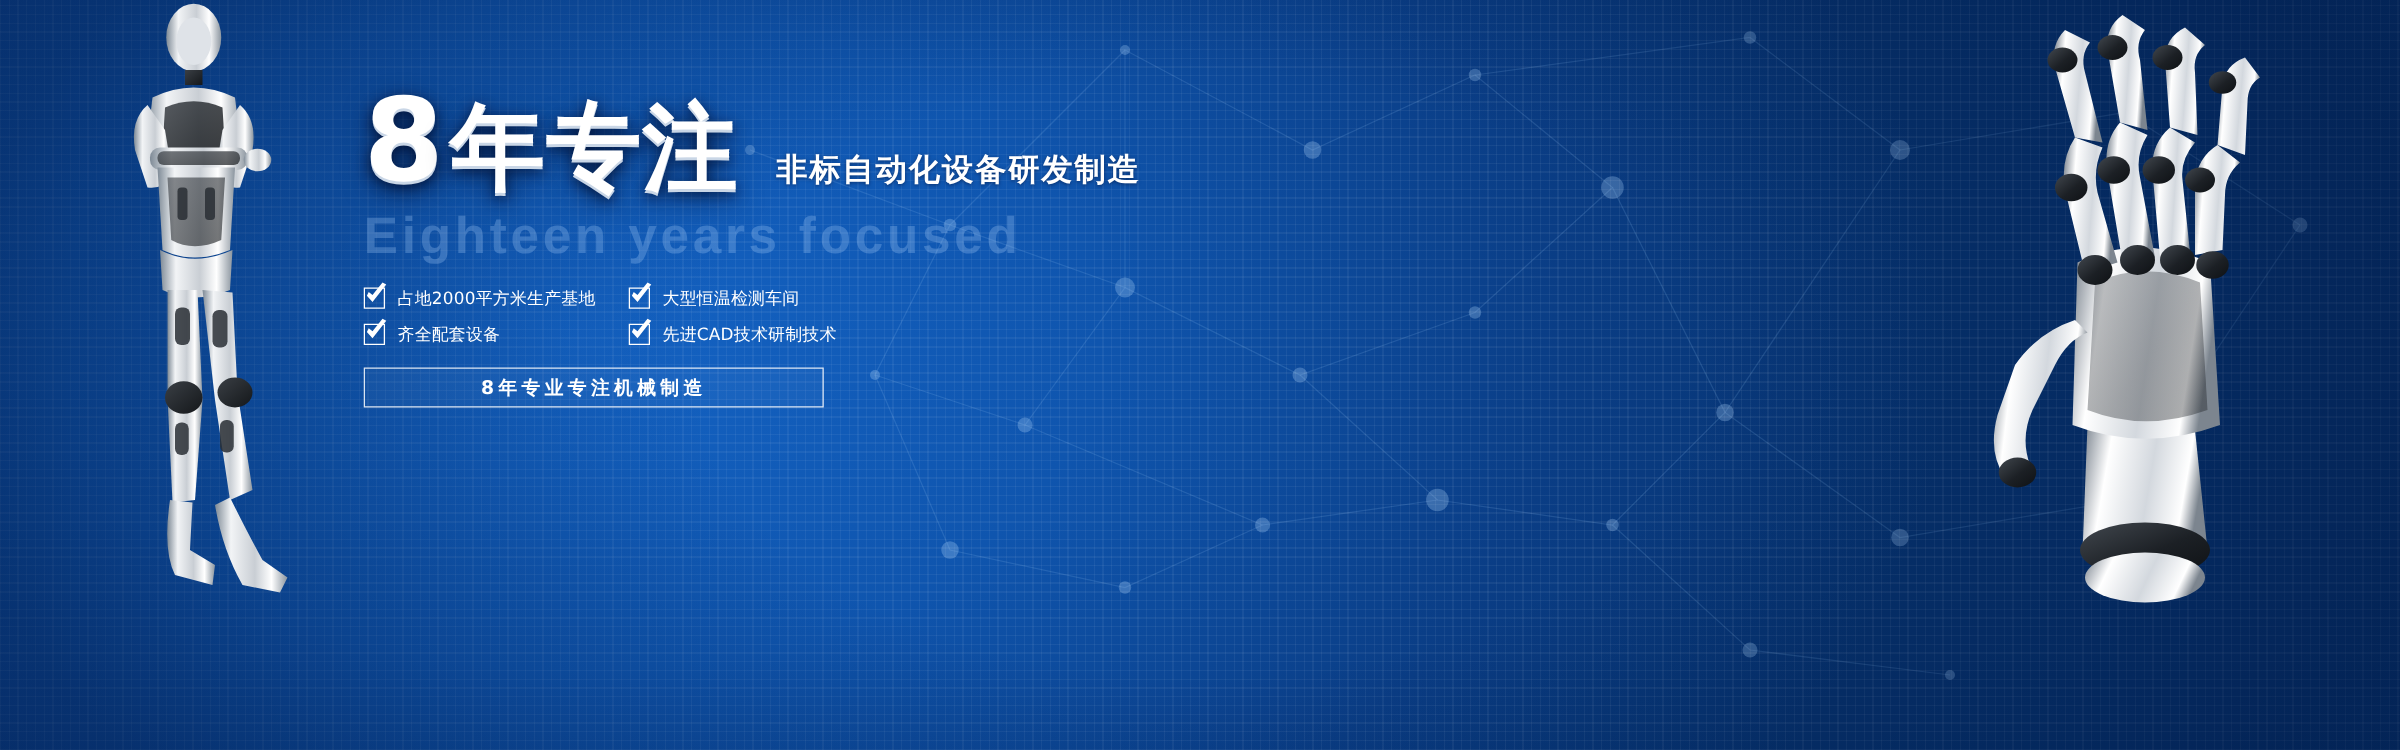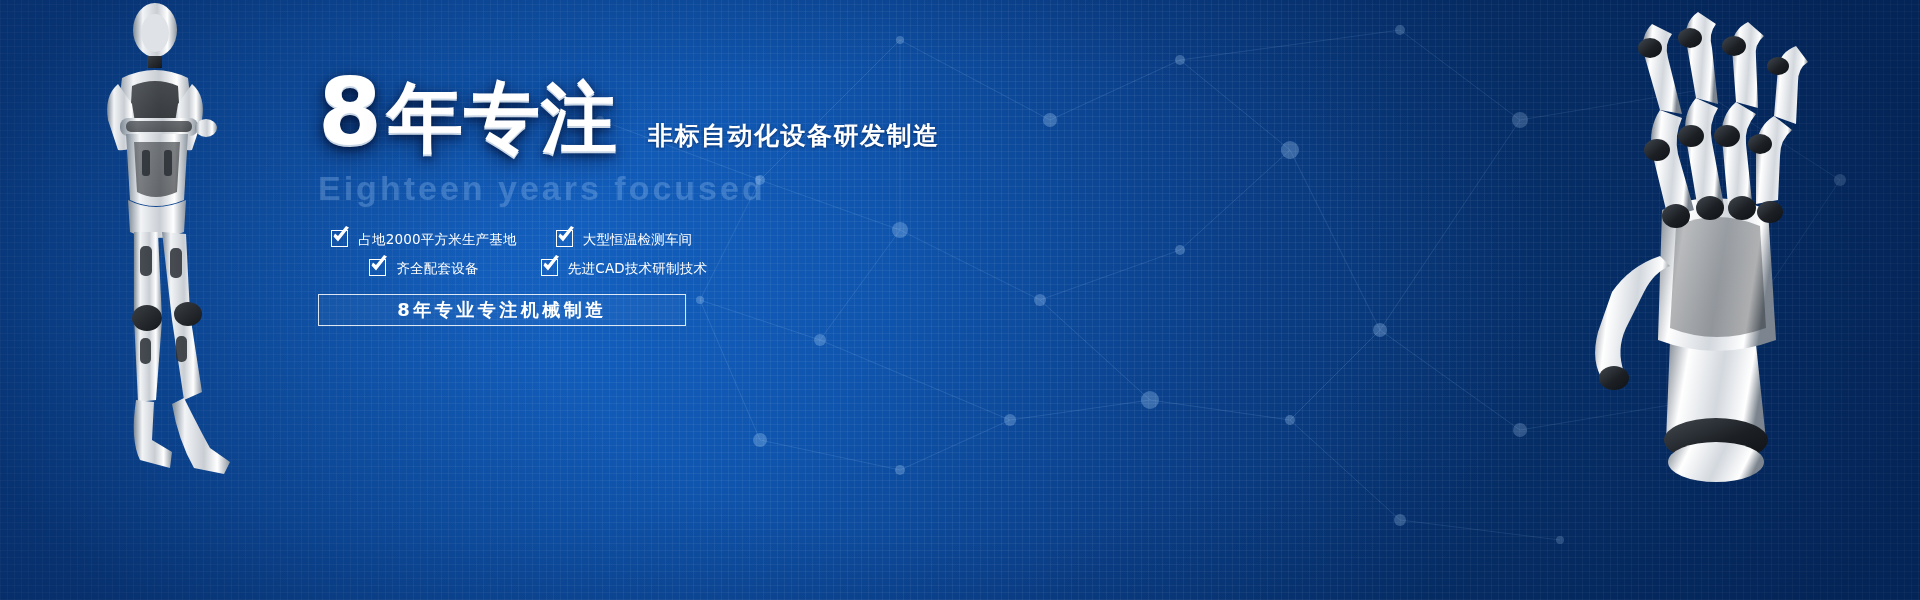--- a/index.html
+++ b/index.html
@@ -39,21 +39,21 @@
   }
   .net-layer {
     position: absolute;
     inset: 0;
     pointer-events: none;
   }
 
   
   .content {
     position: absolute;
-    left: 318px;
+    left: 291px;
     top: 70px;
     width: 760px;
   }
 
   .headline-row {
     display: flex;
     align-items: flex-end;
     gap: 18px;
     height: 86px;
   }
@@ -85,40 +85,39 @@
     padding-bottom: 8px;
     white-space: nowrap;
     text-shadow: 0 1px 3px rgba(0,10,40,0.5);
     margin-left: 12px;
   }
 
   .ghost-text {
     margin-top: 10px;
     font-family: "Liberation Sans", sans-serif;
     font-weight: 700;
-    font-size: 34px;
+    font-size: 41px;
     line-height: 44px;
     letter-spacing: 3px;
     color: rgba(160, 200, 245, 0.30);
     white-space: nowrap;
     user-select: none;
   }
 
   .features {
     margin-top: 20px;
     width: 400px;
     display: grid;
     grid-template-columns: 212px 1fr;
     grid-row-gap: 12px;
   }
   .feature {
     display: flex;
     align-items: center;
     gap: 10px;
-    justify-content: center;
   }
   .check-box {
     width: 17px;
     height: 17px;
     border: 1.5px solid #ffffff;
     box-sizing: border-box;
     position: relative;
     flex: 0 0 auto;
   }
   .check-box svg {
@@ -144,21 +143,21 @@
     height: 30px;
     border: 1px solid rgba(255,255,255,0.85);
     display: flex;
     align-items: center;
     justify-content: center;
     background: rgba(255,255,255,0.03);
   }
   .slogan-text {
     font-family: "DejaVu Sans", sans-serif;
     font-weight: 700;
-    font-size: 18px;
+    font-size: 15px;
     letter-spacing: 3.5px;
     color: #ffffff;
     white-space: nowrap;
   }
 
   
   .robot-left {
     position: absolute;
     left: 60px;
     top: 0px;

